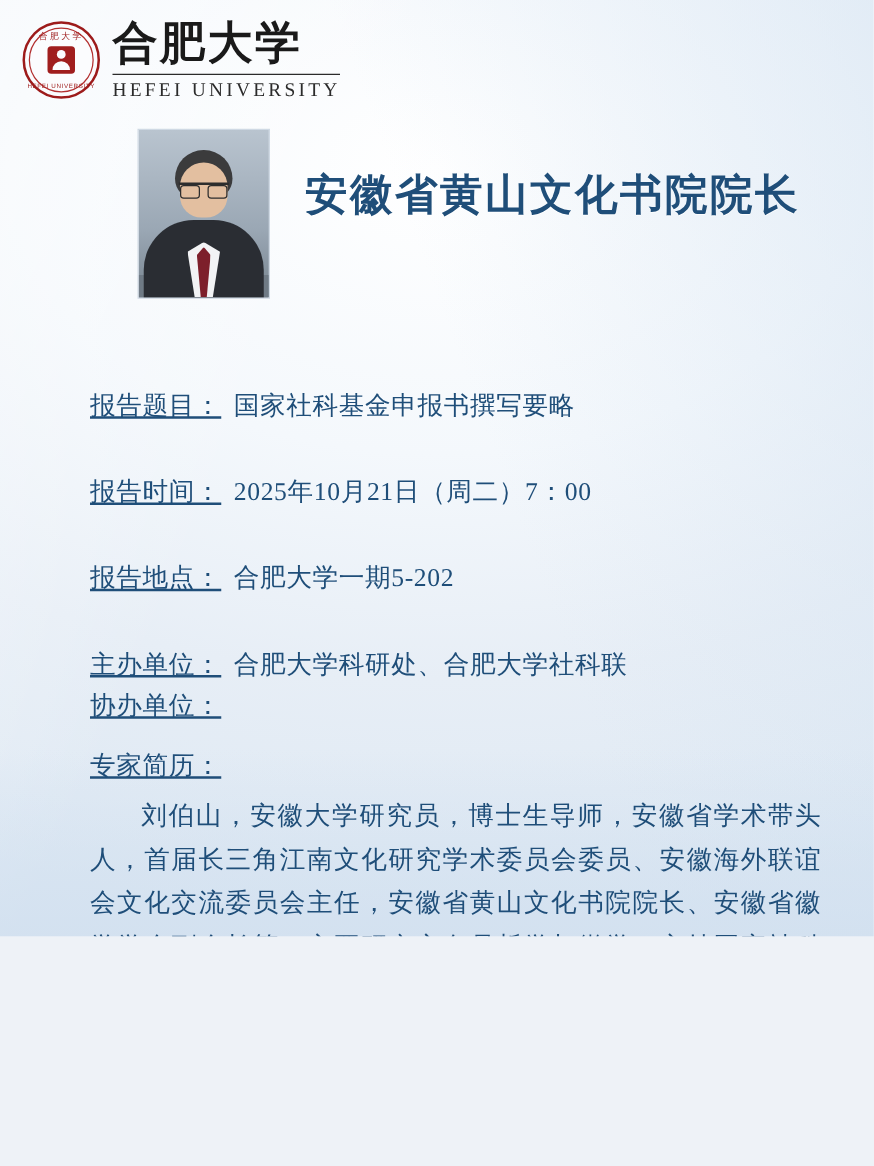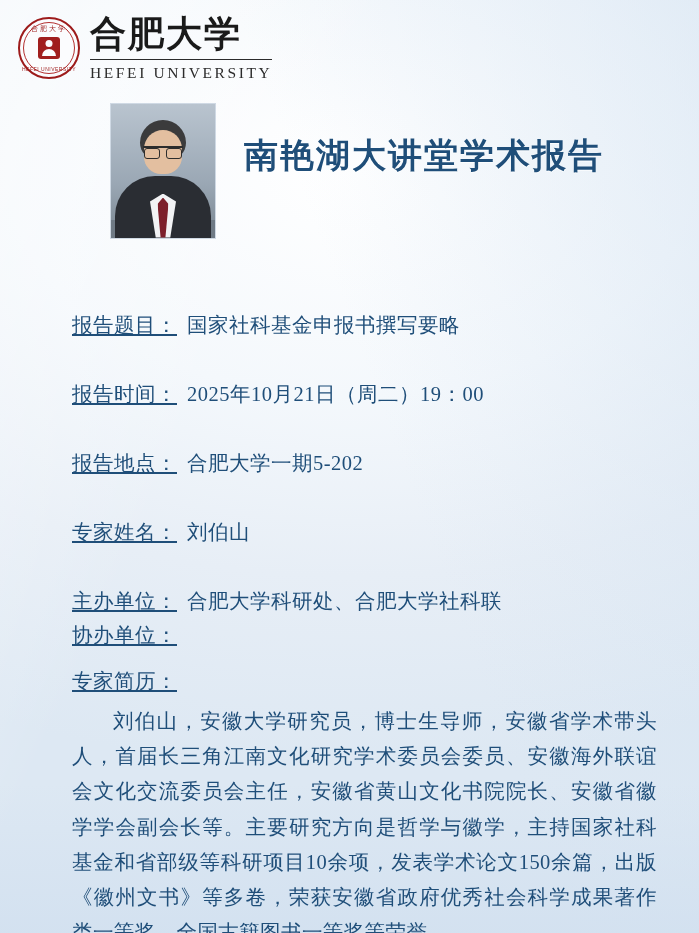--- a/index.html
+++ b/index.html
@@ -9,21 +9,21 @@
   body {
     width: 699px;
     height: 933px;
     font-family: "Liberation Serif", "DejaVu Serif", serif;
     background: #eef2f7;
     overflow: hidden;
   }
   .poster {
     position: relative;
     width: 699px;
-    height: 933px;
+    height: 749px;
     box-sizing: border-box;
     background:
       radial-gradient(ellipse 900px 600px at 50% 18%, #ffffff 0%, #f4f8fc 38%, #e7eef6 68%, #dde8f3 100%),
       linear-gradient(180deg, #f2f6fb 0%, #e9f0f8 55%, #e2ebf5 100%);
     overflow: hidden;
   }
   
   .poster::before {
     content: "";
     position: absolute;
@@ -319,41 +319,37 @@
     <div class="portrait">
       <div class="bg-panel"></div>
       <div class="podium"></div>
       <div class="suit"></div>
       <div class="shirt"></div>
       <div class="tie"></div>
       <div class="hair"></div>
       <div class="face"></div>
       <div class="glasses"></div>
     </div>
-    <div class="main-title">南艳湖大讲堂学术报告</div>
+    <div class="main-title">安徽省黄山文化书院院长</div>
   </div>
 
   <div class="info">
     <div class="info-line">
       <span class="info-label">报告题目：</span>
       <span class="info-value">国家社科基金申报书撰写要略</span>
     </div>
     <div class="info-line">
       <span class="info-label">报告时间：</span>
-      <span class="info-value">2025年10月21日（周二）19：00</span>
+      <span class="info-value">2025年10月21日（周二）7：00</span>
     </div>
     <div class="info-line">
       <span class="info-label">报告地点：</span>
       <span class="info-value">合肥大学一期5-202</span>
     </div>
     <div class="info-line">
-      <span class="info-label">专家姓名：</span>
-      <span class="info-value">刘伯山</span>
-    </div>
-    <div class="info-line">
       <span class="info-label">主办单位：</span>
       <span class="info-value">合肥大学科研处、合肥大学社科联</span>
     </div>
     <div class="info-line">
       <span class="info-label">协办单位：</span>
     </div>
     <div class="info-line">
       <span class="info-label">专家简历：</span>
       <span class="info-value"></span>
     </div>

